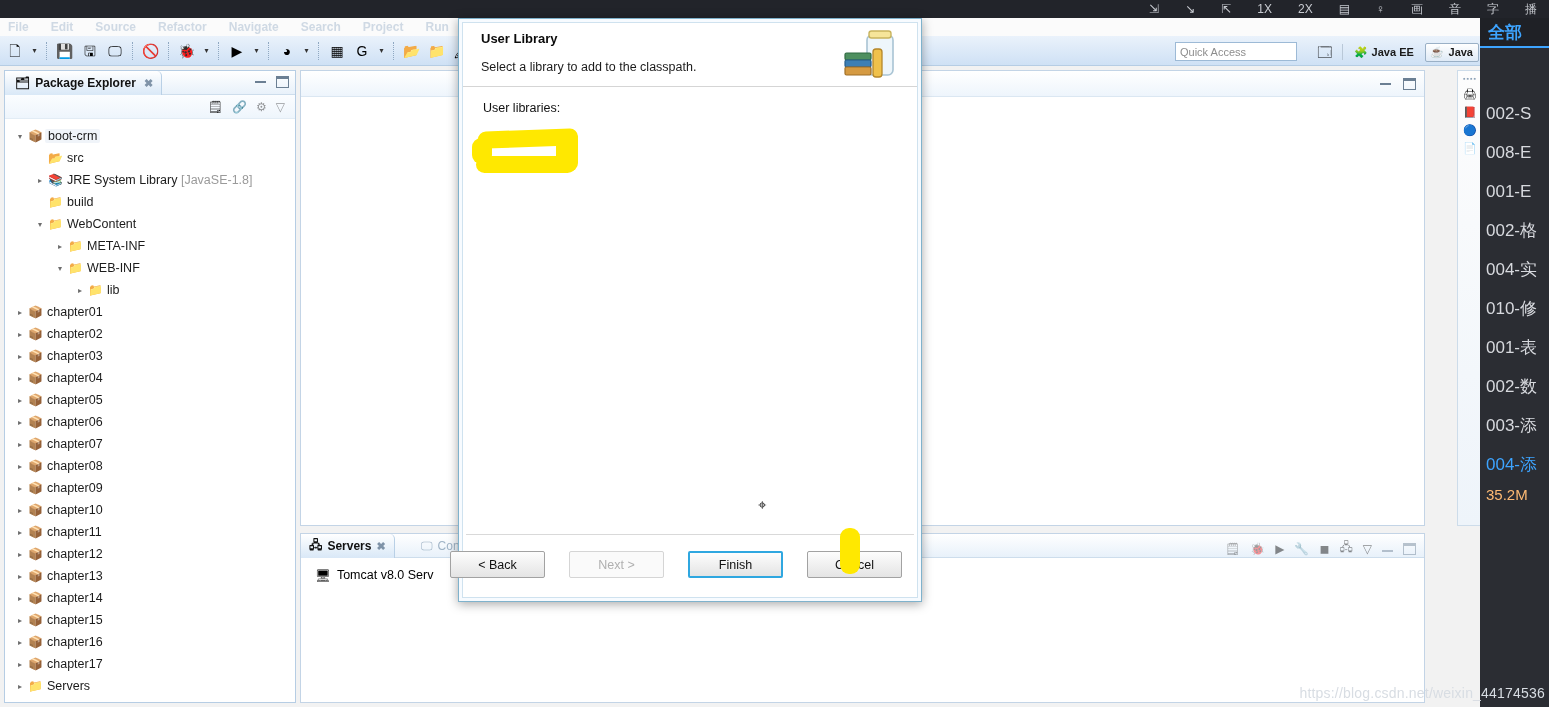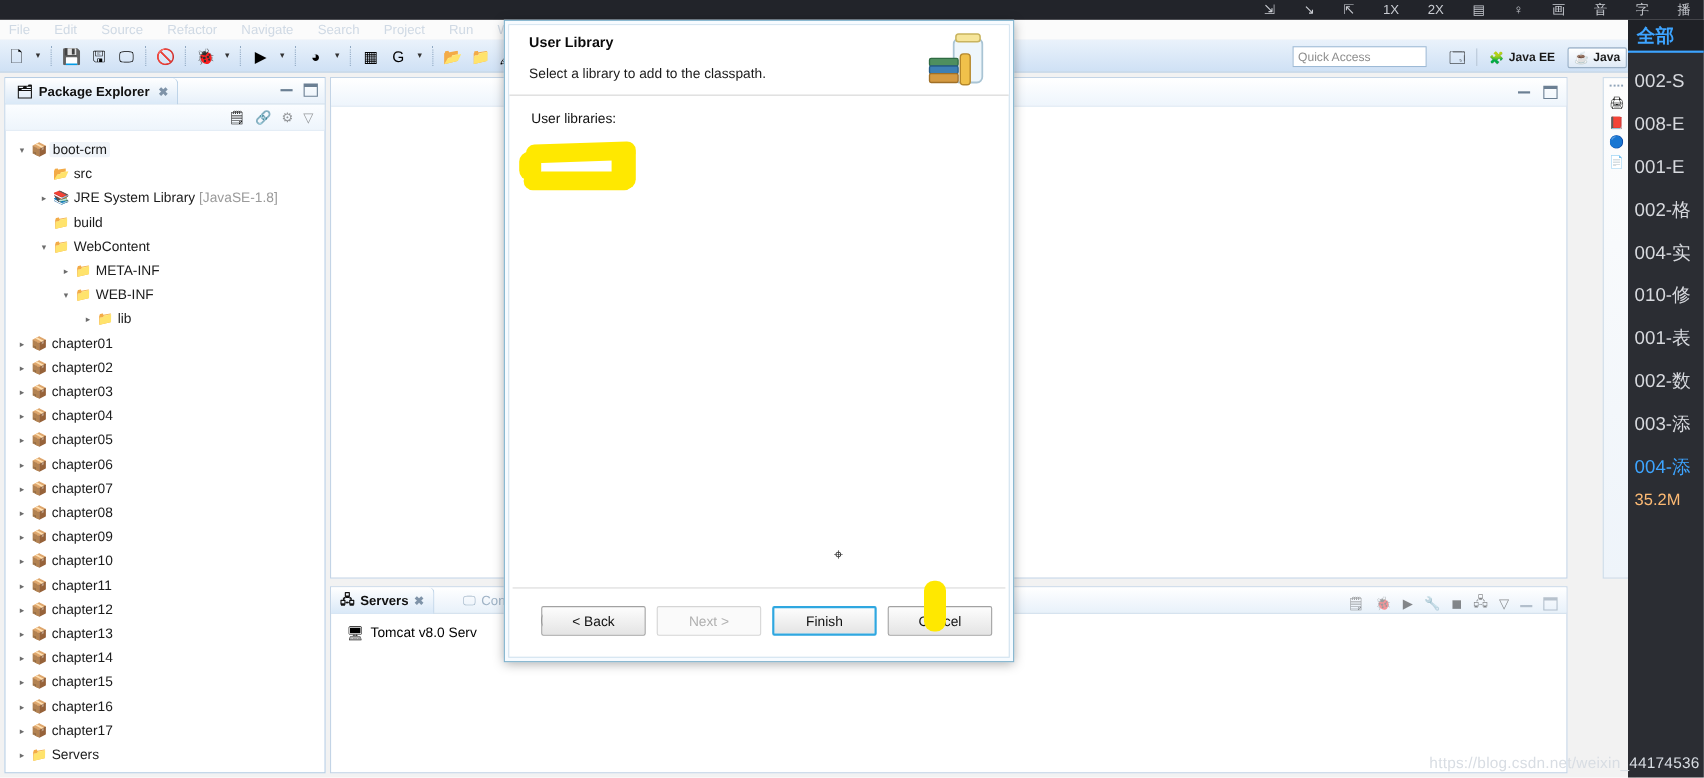--- a/index.html
+++ b/index.html
@@ -24,40 +24,40 @@
 
   .player-panel {
     position:absolute; right:0; top:18px; width:69px; height:689px;
     background:#2b2d33; z-index:39; overflow:hidden;
   }
   .pp-head {
     height:30px; display:flex; align-items:center; padding-left:8px;
     color:#3da4ff; font-size:17px; font-weight:bold;
     border-bottom:2px solid #3da4ff; background:#1f2126;
   }
-  .pp-list { padding-top:6px; }
+  .pp-list { padding-top:6px;margin-top:40px; }
   .pp-item {
     height:39px; display:flex; align-items:center; padding-left:6px;
     color:#d7d9de; font-size:17px; white-space:nowrap;
   }
   .pp-item.active { color:#3da4ff;text-align:right; }
   .pp-size { color:#fdba74; font-size:15px; padding-left:6px; padding-top:2px;}
 
   
   .eclipse {
     position:absolute; left:0; top:18px; width:1487px; height:689px;
     background:#f2f2f2; overflow:hidden;
   }
   .menubar {
     position:absolute; left:0; top:0; width:1487px; height:18px;
     background:#fbfbfb; display:flex; align-items:center;
     padding-left:8px; gap:22px;
   }
   .menubar .mi {
-    font-size:12px; color:#cfd9e4; white-space:nowrap;
+    font-size:12px; color:#cfd9e4; white-space:nowrap;font-weight:bold;
   }
 
   .toolbar {
     position:absolute; left:0; top:18px; width:1487px; height:30px;
     background:linear-gradient(#eaf2fb,#cfe1f5);
     border-bottom:1px solid #b6cde4;
     display:flex; align-items:center; padding-left:4px; gap:3px;
   }
   .tb-ico {
     width:22px; height:22px; display:flex; align-items:center; justify-content:center;
@@ -194,21 +194,21 @@
 
   .dlg-footer {
     position:absolute; left:3px; right:3px; bottom:3px; height:60px;
     border-top:1px solid #d9d9d9; background:#fff;
   }
   .help-ico {
     position:absolute; left:26px; top:18px; width:22px; height:22px; border-radius:50%;
     border:1.5px solid #4b4b4b; color:#2b2b2b; font-size:13px;
     display:flex; align-items:center; justify-content:center;
   }
-  .btnrow { position:absolute; right:12px; top:16px; display:flex; gap:10px; }
+  .btnrow { position:absolute; right:12px; top:16px; display:flex; gap:24px; }
   .dbtn {
     width:95px; height:27px; font-size:12.5px; color:#111;
     background:linear-gradient(#fdfdfd,#e4e4e4); border:1px solid #a2a2a2;
     border-radius:2px; display:flex; align-items:center; justify-content:center;
   }
   .dbtn.disabled { color:#b0b0b0; background:#fafafa; border-color:#d5d5d5;text-align:right; }
   .dbtn.default { border:2px solid #2fa7e0; }
 
   .cursor-arrow { position:absolute; left:758px; top:496px; font-size:15px; color:#222; z-index:61;}
 

